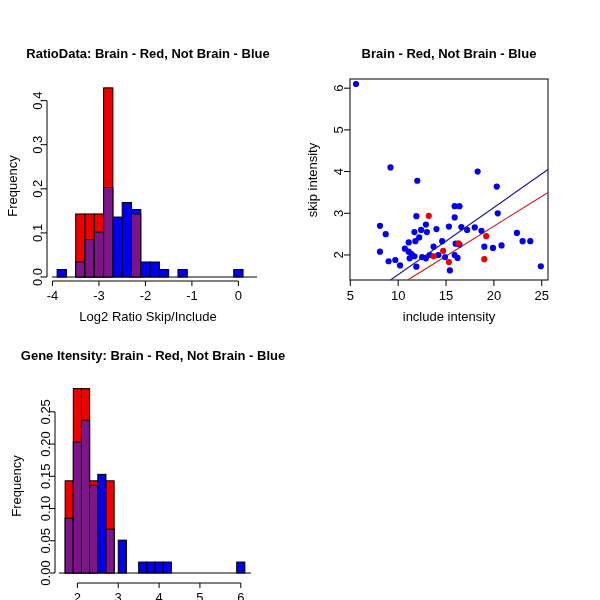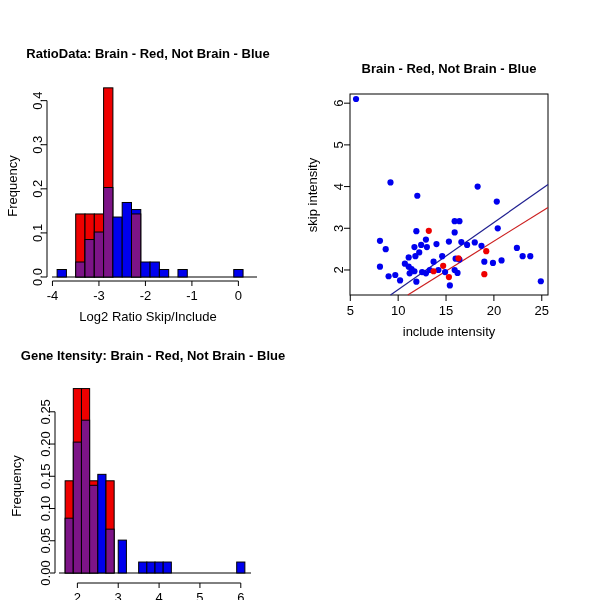--- a/index.html
+++ b/index.html
@@ -63,21 +63,21 @@
           <rect x="131.48979591836735" y="182.95000000000002" width="9.297052154195" height="63.04999999999998" fill="#7d1487" stroke="#000000" stroke-width="1"></rect>
           <rect x="140.78684807256235" y="231.0090909090909" width="9.297052154195" height="14.9909090909091" fill="#0000ee" stroke="#000000" stroke-width="1"></rect>
           <rect x="150.08390022675735" y="231.0090909090909" width="9.297052154195" height="14.9909090909091" fill="#0000ee" stroke="#000000" stroke-width="1"></rect>
           <rect x="159.38095238095235" y="238.50454545454545" width="9.297052154195029" height="7.49545454545455" fill="#0000ee" stroke="#000000" stroke-width="1"></rect>
           <rect x="177.9750566893424" y="238.50454545454545" width="9.297052154195" height="7.49545454545455" fill="#0000ee" stroke="#000000" stroke-width="1"></rect>
           <rect x="233.75736961451244" y="238.50454545454545" width="9.297052154195" height="7.49545454545455" fill="#0000ee" stroke="#000000" stroke-width="1"></rect>
         </g>
     </svg>
   </div>
 
-  <div class="panel" style="left:300px;top:15px">
+  <div class="panel" style="left:300px;top:0">
     <svg viewBox="0 0 300 300" width="300" height="300">
       <text class="title" x="149" y="27" text-anchor="middle">Brain - Red, Not Brain - Blue</text>
       <text class="lab" x="149" y="290" text-anchor="middle">include intensity</text>
       <text class="lab" x="14" y="152" text-anchor="middle" transform="rotate(-90 14 149)">skip intensity</text>
       <g>
           <rect x="50" y="48" width="198" height="201" fill="none" stroke="#000000"></rect>
           <line x1="50.287234042553195" y1="249" x2="50.287234042553195" y2="255" stroke="#000000"></line>
           <text x="50.287234042553195" y="269" text-anchor="middle" class="tick">5</text>
           <line x1="98.15957446808511" y1="249" x2="98.15957446808511" y2="255" stroke="#000000"></line>
           <text x="98.15957446808511" y="269" text-anchor="middle" class="tick">10</text>

